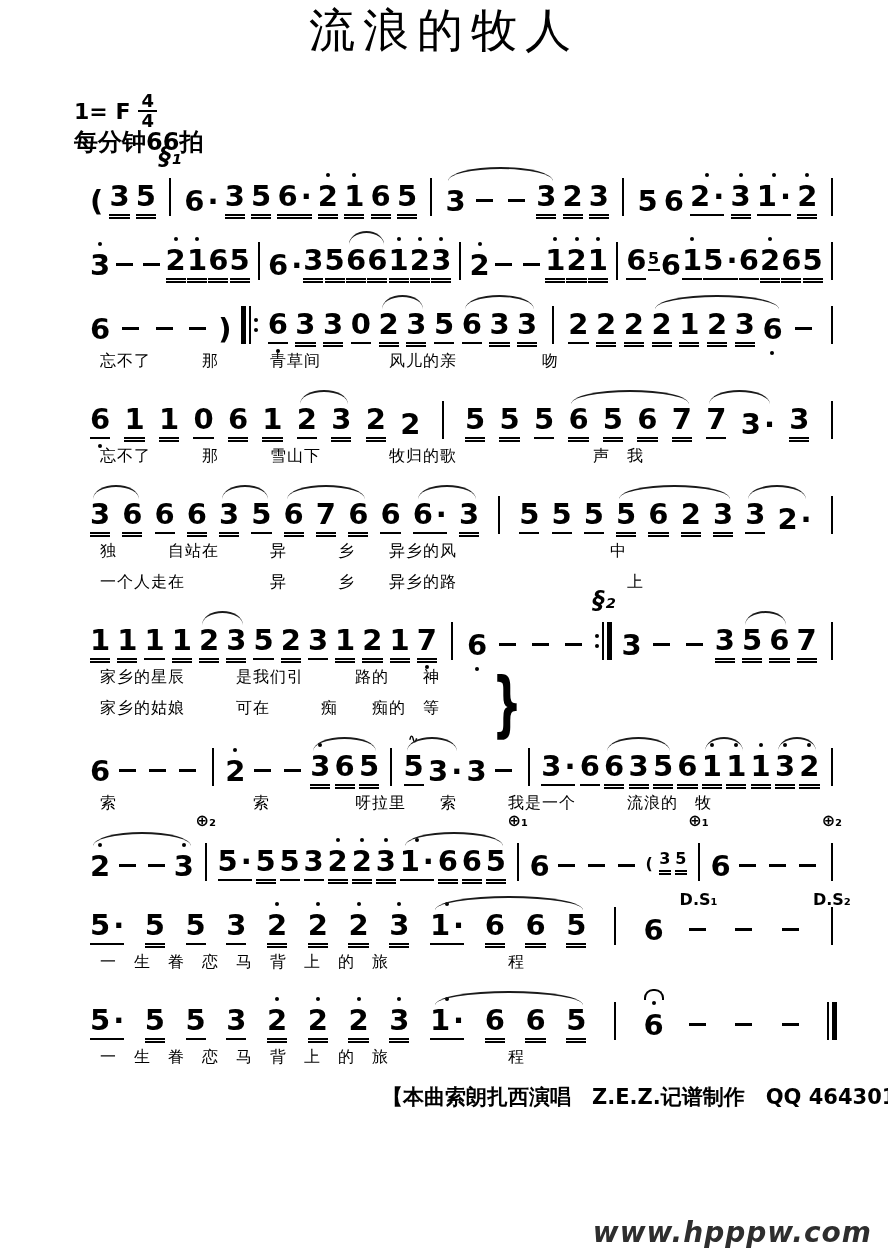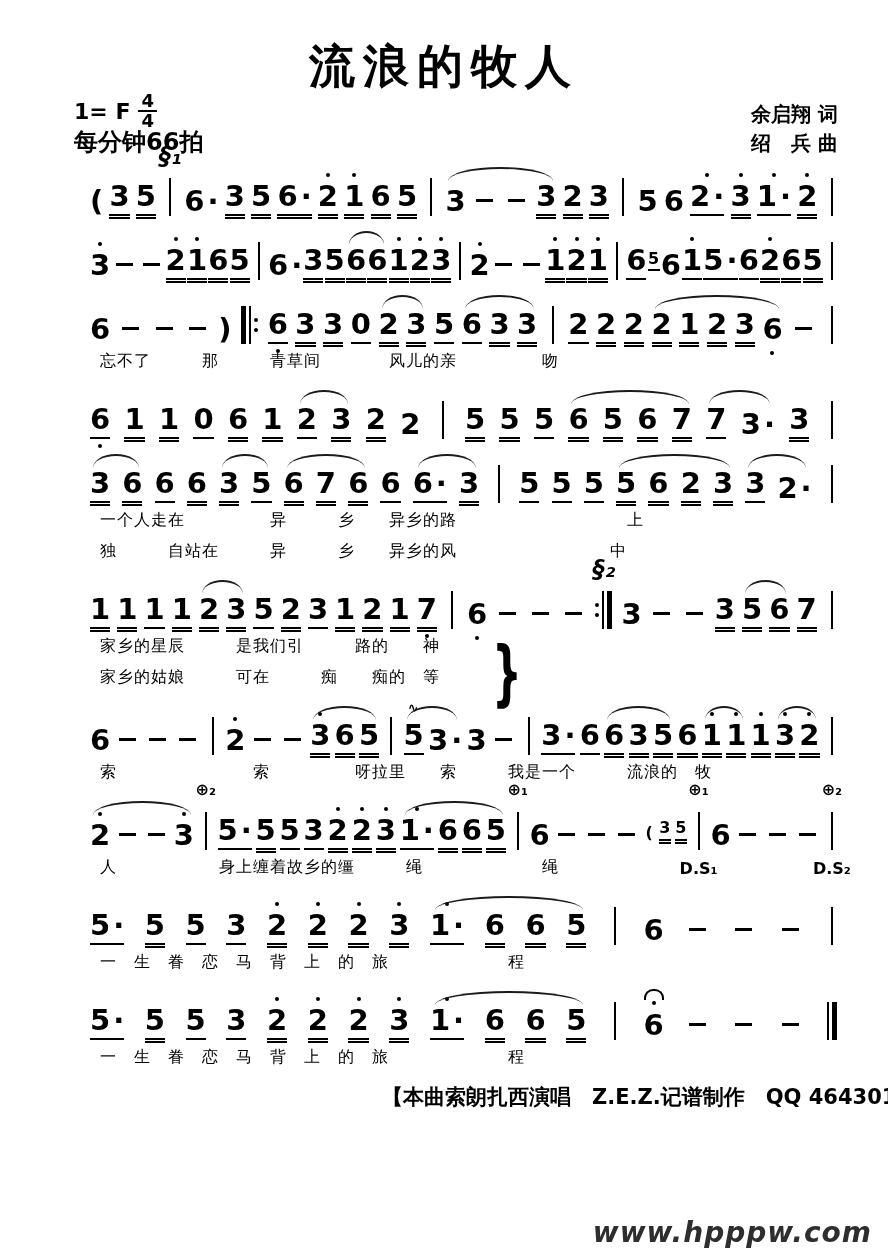--- a/index.html
+++ b/index.html
@@ -1,20 +1,20 @@
 <!DOCTYPE html>
 <html><head>
 <meta charset="utf-8">
 <style>
   html,body{margin:0;padding:0;background:#e8e8e8;}
   .sheet{position:relative;width:888px;height:1255px;background:#ffffff;margin:0 auto;
          font-family:"DejaVu Sans","Liberation Sans",sans-serif;color:#000;overflow:hidden;}
   
   .hdr{position:relative;height:152px;}
-  .title{margin:0;padding-top:36px;text-align:center;font-size:46px;font-weight:bold;letter-spacing:8px;}
+  .title{margin:0;text-align:center;font-size:46px;font-weight:normal;letter-spacing:8px;}
   .key{position:absolute;left:74px;top:92px;font-size:22px;font-weight:bold;display:flex;align-items:center;gap:8px;}
   .frac{display:inline-flex;flex-direction:column;font-size:18px;line-height:1;text-align:center;font-weight:bold;}
   .frac i{font-style:normal;display:block;padding:0 3px;}
   .frac i:first-child{border-bottom:2px solid #000;}
   .tempo{position:absolute;left:74px;top:126px;font-size:24px;font-weight:bold;}
   .credits{position:absolute;right:50px;top:100px;text-align:right;font-size:20px;line-height:29px;font-weight:bold;}
   
   #score{margin:6px 48px 0 90px;}
   .system{position:relative;}
   .noterow{display:flex;justify-content:space-between;align-items:flex-end;position:relative;
@@ -63,24 +63,20 @@
   <div class="hdr">
     <h1 class="title">流浪的牧人</h1>
     <div class="key">
       <span>1= F</span>
       <span class="frac">
         <i>4</i>
         <i>4</i>
       </span>
     </div>
     <div class="tempo">每分钟66拍</div>
-    <div class="credits">
-      <div>余启翔 词</div>
-      <div>绍　兵 曲</div>
-    </div>
   </div>
 
   <div id="score">
       <div class="system">
         <div class="noterow">
           <span class="tok">
             <b class="nm">(</b>
           </span>
           <span class="tok u2">
             <b class="nm">3</b>
@@ -435,20 +431,21 @@
           <span class="tok u2">
             <b class="nm">3</b>
           </span>
           <span class="tok bt">
             <i class="bl"></i>
           </span>
           <div class="slur" style="left: 210px; width: 48px;"></div>
           <div class="slur" style="left: 481px; width: 118px;"></div>
           <div class="slur" style="left: 619px; width: 60.9px;"></div>
         </div>
+        <div class="lyr">忘不了　　　那　　　雪山下　　　　牧归的歌　　　　　　　　声　我</div>
       </div>
       <div class="system">
         <div class="noterow">
           <span class="tok u2">
             <b class="nm">3</b>
           </span>
           <span class="tok u2">
             <b class="nm">6</b>
           </span>
           <span class="tok u1">
@@ -516,22 +513,22 @@
           <span class="tok bt">
             <i class="bl"></i>
           </span>
           <div class="slur" style="left: 3px; width: 46px;"></div>
           <div class="slur" style="left: 132px; width: 46px;"></div>
           <div class="slur" style="left: 197px; width: 78px;"></div>
           <div class="slur" style="left: 328.1px; width: 57.9px;"></div>
           <div class="slur" style="left: 529px; width: 111px;"></div>
           <div class="slur" style="left: 658px; width: 57.9px;"></div>
         </div>
+        <div class="lyr">独　　　自站在　　　异　　　乡　　异乡的风　　　　　　　　　中</div>
         <div class="lyr">一个人走在　　　　　异　　　乡　　异乡的路　　　　　　　　　　上</div>
-        <div class="lyr">独　　　自站在　　　异　　　乡　　异乡的风　　　　　　　　　中</div>
       </div>
       <div class="system">
         <div class="noterow">
           <span class="tok u2">
             <b class="nm">1</b>
           </span>
           <span class="tok u2">
             <b class="nm">1</b>
           </span>
           <span class="tok u1">
@@ -792,21 +789,20 @@
           <span class="tok dash"></span>
           <span class="tok dash"></span>
           <span class="tok bt">
             <i class="bl"></i>
             <i class="mka">⊕₂</i>
             <i class="mkb">D.S₂</i>
           </span>
           <div class="slur" style="left: 3px; width: 98px;"></div>
           <div class="slur" style="left: 315.1px; width: 97.9px;"></div>
         </div>
-        <div class="lyr">人　　　　　　身上缠着故乡的缰　　　绳　　　　　　　绳</div>
       </div>
       <div class="system">
         <div class="noterow">
           <span class="tok u1">
             <b class="nm">5</b>
             <b class="aug">·</b>
           </span>
           <span class="tok u2">
             <b class="nm">5</b>
           </span>

